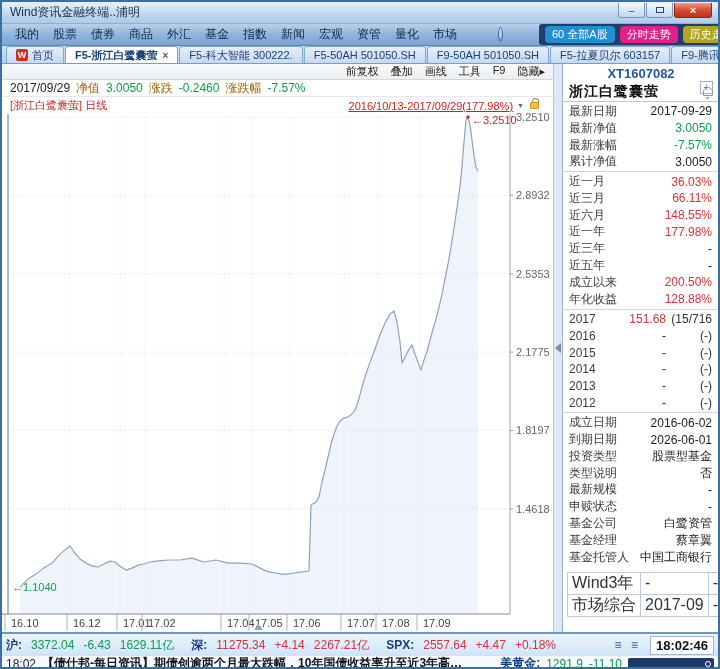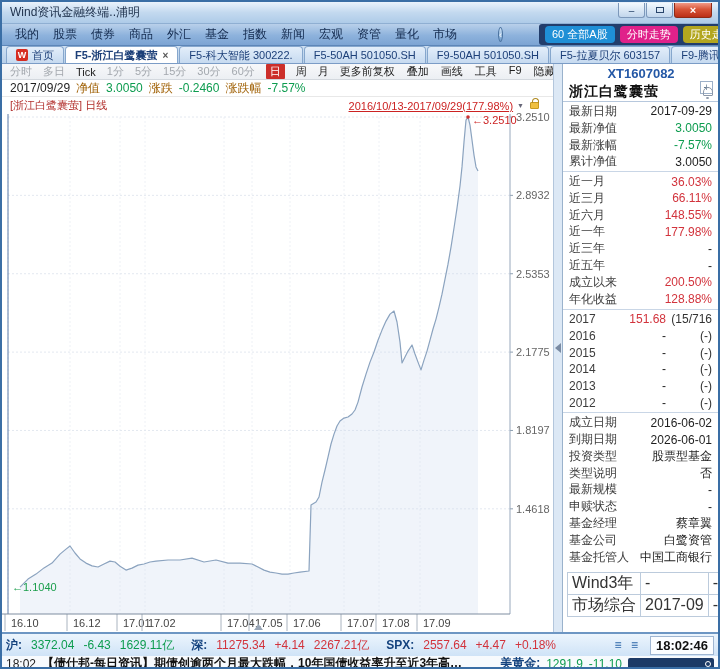--- a/index.html
+++ b/index.html
@@ -195,34 +195,20 @@
         </div>
         <div class="tab">
           <span>F9-腾讯控股 0700.HK</span>
         </div>
       </span>
 
   </div>
 
   <div class="leftpane">
     <div class="toolbar">
-      <div class="tb-periods" id="toolbar-periods">
-          <span class="tbi disabled">分时</span>
-          <span class="tbi disabled">多日</span>
-          <span class="tbi ">Tick</span>
-          <span class="tbi disabled">1分</span>
-          <span class="tbi disabled">5分</span>
-          <span class="tbi disabled">15分</span>
-          <span class="tbi disabled">30分</span>
-          <span class="tbi disabled">60分</span>
-          <span class="tbi active">日</span>
-          <span class="tbi ">周</span>
-          <span class="tbi ">月</span>
-          <span class="tbi ">更多</span>
-        </div>
       <div class="tb-right" id="toolbar-right">
           <span class="tbi">前复权</span>
           <span class="tbi">叠加</span>
           <span class="tbi">画线</span>
           <span class="tbi">工具</span>
           <span class="tbi">F9</span>
           <span class="tbi">隐藏▸</span>
         </div>
     </div>
     <div class="quote-row">
@@ -418,26 +404,26 @@
           </div>
           <div class="prow">
             <span class="plabel">最新规模</span>
             <span class="pvalue black">-</span>
           </div>
           <div class="prow">
             <span class="plabel">申赎状态</span>
             <span class="pvalue black">-</span>
           </div>
           <div class="prow">
+            <span class="plabel">基金公司</span>
+            <span class="pvalue black">白鹭资管</span>
+          </div>
+          <div class="prow">
             <span class="plabel">基金经理</span>
             <span class="pvalue black">蔡章翼</span>
-          </div>
-          <div class="prow">
-            <span class="plabel">基金公司</span>
-            <span class="pvalue black">白鹭资管</span>
           </div>
           <div class="prow">
             <span class="plabel">基金托管人</span>
             <span class="pvalue black">中国工商银行</span>
           </div>
         </div>
       </div>
     <table id="wind-table">
         <tbody>
           <tr>

